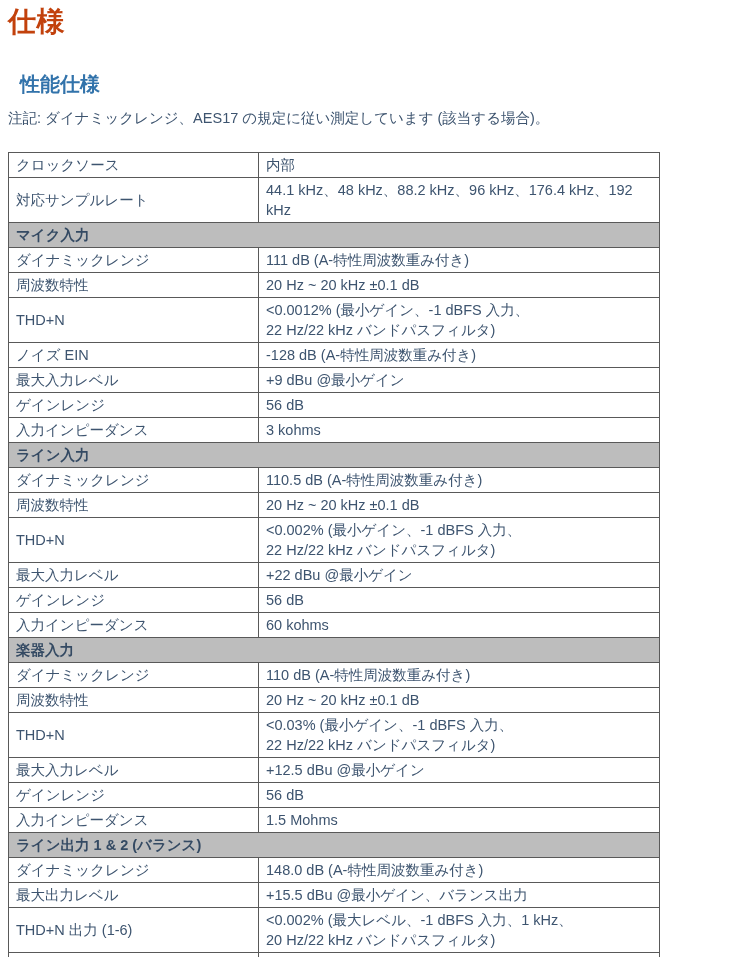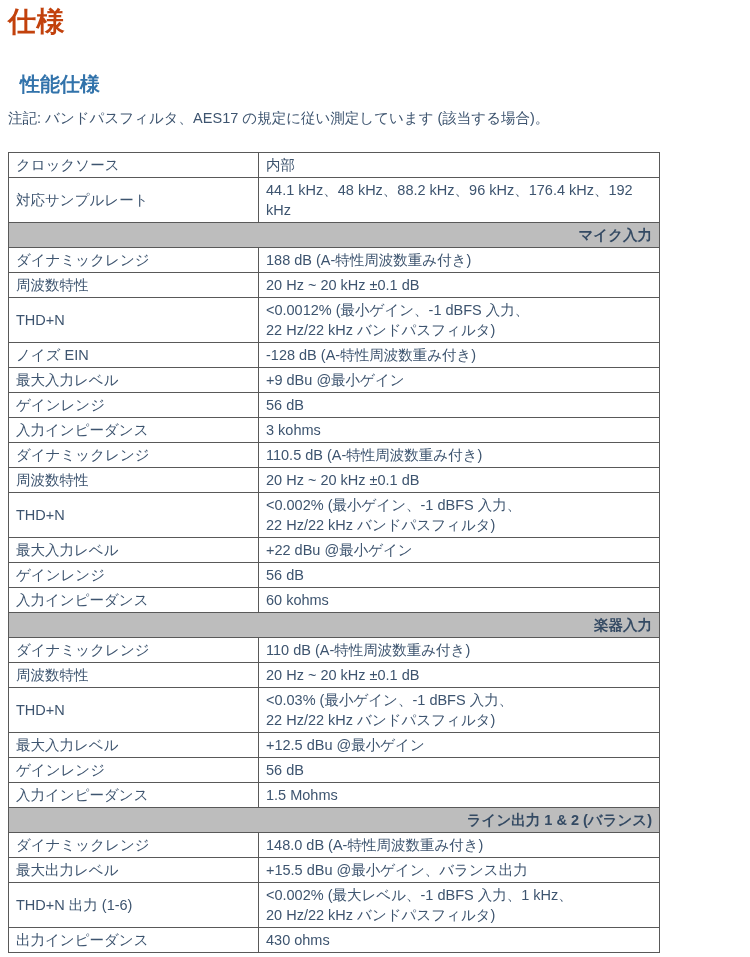--- a/index.html
+++ b/index.html
@@ -55,53 +55,52 @@
     overflow: hidden;
   }
   table.spec-table td.value-cell {
     white-space: pre-line;
   }
   table.spec-table tr.section-row td {
     background: #bdbdbd;
     font-weight: bold;
     color: #344a63;
     padding: 2px 7px;
-    text-align: right;
   }
 </style>
 </head>
 <body>
 
 <div class="page">
   <h1 class="doc-title">仕様</h1>
 
   <h2 class="section-heading">性能仕様</h2>
 
-  <p class="note">注記: バンドパスフィルタ、AES17 の規定に従い測定しています (該当する場合)。</p>
+  <p class="note">注記: ダイナミックレンジ、AES17 の規定に従い測定しています (該当する場合)。</p>
 
   <table class="spec-table">
     <colgroup>
       <col class="col-label">
       <col class="col-value">
     </colgroup>
     <tbody id="spec-tbody">
         <tr>
           <td class="label-cell">クロックソース</td>
           <td class="value-cell">内部</td>
         </tr>
         <tr>
           <td class="label-cell">対応サンプルレート</td>
           <td class="value-cell">44.1 kHz、48 kHz、88.2 kHz、96 kHz、176.4 kHz、192 kHz</td>
         </tr>
         <tr class="section-row">
           <td colspan="2">マイク入力</td>
         </tr>
         <tr>
           <td class="label-cell">ダイナミックレンジ</td>
-          <td class="value-cell">188 dB (A-特性周波数重み付き)</td>
+          <td class="value-cell">111 dB (A-特性周波数重み付き)</td>
         </tr>
         <tr>
           <td class="label-cell">周波数特性</td>
           <td class="value-cell">20 Hz ~ 20 kHz ±0.1 dB</td>
         </tr>
         <tr>
           <td class="label-cell">THD+N</td>
           <td class="value-cell">&lt;0.0012% (最小ゲイン、-1 dBFS 入力、
 22 Hz/22 kHz バンドパスフィルタ)</td>
         </tr>
@@ -114,20 +113,23 @@
           <td class="value-cell">+9 dBu @最小ゲイン</td>
         </tr>
         <tr>
           <td class="label-cell">ゲインレンジ</td>
           <td class="value-cell">56 dB</td>
         </tr>
         <tr>
           <td class="label-cell">入力インピーダンス</td>
           <td class="value-cell">3 kohms</td>
         </tr>
+        <tr class="section-row">
+          <td colspan="2">ライン入力</td>
+        </tr>
         <tr>
           <td class="label-cell">ダイナミックレンジ</td>
           <td class="value-cell">110.5 dB (A-特性周波数重み付き)</td>
         </tr>
         <tr>
           <td class="label-cell">周波数特性</td>
           <td class="value-cell">20 Hz ~ 20 kHz ±0.1 dB</td>
         </tr>
         <tr>
           <td class="label-cell">THD+N</td>

